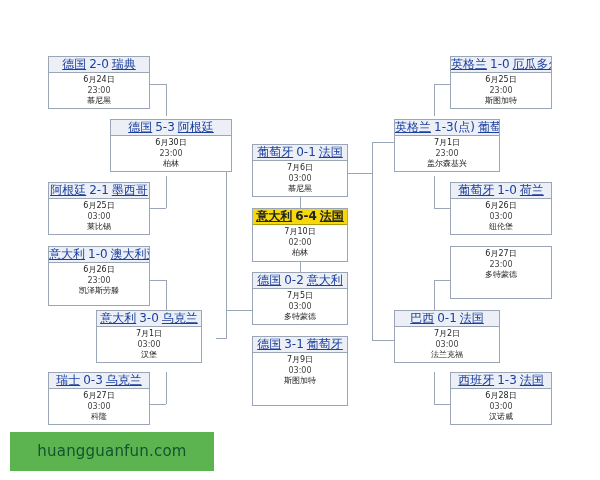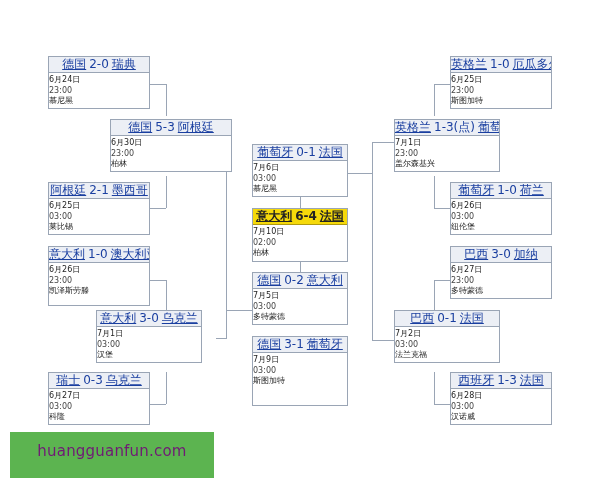--- a/index.html
+++ b/index.html
@@ -13,28 +13,28 @@
   }
   .match .hdr {
     height:15px; line-height:14px; font-size:12px; text-align:center;
     background:#eceff5; border-bottom:1px solid #9aa5b5; color:#1a3fa0;
     white-space:nowrap; overflow:hidden;
   }
   .match .hdr a { color:#1a3fa0; text-decoration:underline; cursor:pointer; }
   .match .hdr .score { color:#1a3fa0; margin:0 3px; }
   .match.final .hdr { background:#f5d90a; color:#222; font-weight:bold; border-bottom:1px solid #b09a10; }
   .match.final .hdr a, .match.final .hdr .score { color:#222; }
-  .match .body { font-size:8px; color:#222; line-height:10.5px; padding-top:2px; }
+  .match .body { text-align:center; font-size:8px; color:#222; line-height:10.5px; padding-top:2px; }
   .match .body .time { color:#444; }
   .line { position:absolute; background:#9aa5b5; }
   .h { height:1px; }
   .v { width:1px; }
   .banner {
-    position:absolute; left:10px; top:432px; width:204px; height:46px;
-    background:#5cb450; color:#701a75; font-size:15px; line-height:38px; text-align:center;
+    position:absolute; left:10px; top:432px; width:204px; height:39px;
+    background:#5cb450; color:#14532d; font-size:15px; line-height:38px; text-align:center;
     font-family: "DejaVu Sans", sans-serif; letter-spacing:0.2px;
   }
 </style>
 </head>
 <body>
 
 <div class="line h" style="left:150px;top:84px;width:16px"></div>
 <div class="line v" style="left:166px;top:84px;height:32px"></div>
 <div class="line h" style="left:150px;top:208px;width:16px"></div>
 <div class="line v" style="left:166px;top:176px;height:32px"></div>
@@ -172,21 +172,20 @@
 </div>
 <div class="match" style="left:450px;top:182px;width:102px;height:53px">
   <div class="hdr"><a>葡萄牙</a><span class="score">1-0</span><a>荷兰</a></div>
   <div class="body">
       <div>6月26日</div>
       <div class="time">03:00</div>
       <div>纽伦堡</div>
     </div>
 </div>
 <div class="match" style="left:450px;top:246px;width:102px;height:53px">
-  <div class="hdr"><a>巴西</a><span class="score">3-0</span><a>加纳</a></div>
   <div class="body">
       <div>6月27日</div>
       <div class="time">23:00</div>
       <div>多特蒙德</div>
     </div>
 </div>
 <div class="match" style="left:450px;top:372px;width:102px;height:53px">
   <div class="hdr"><a>西班牙</a><span class="score">1-3</span><a>法国</a></div>
   <div class="body">
       <div>6月28日</div>

